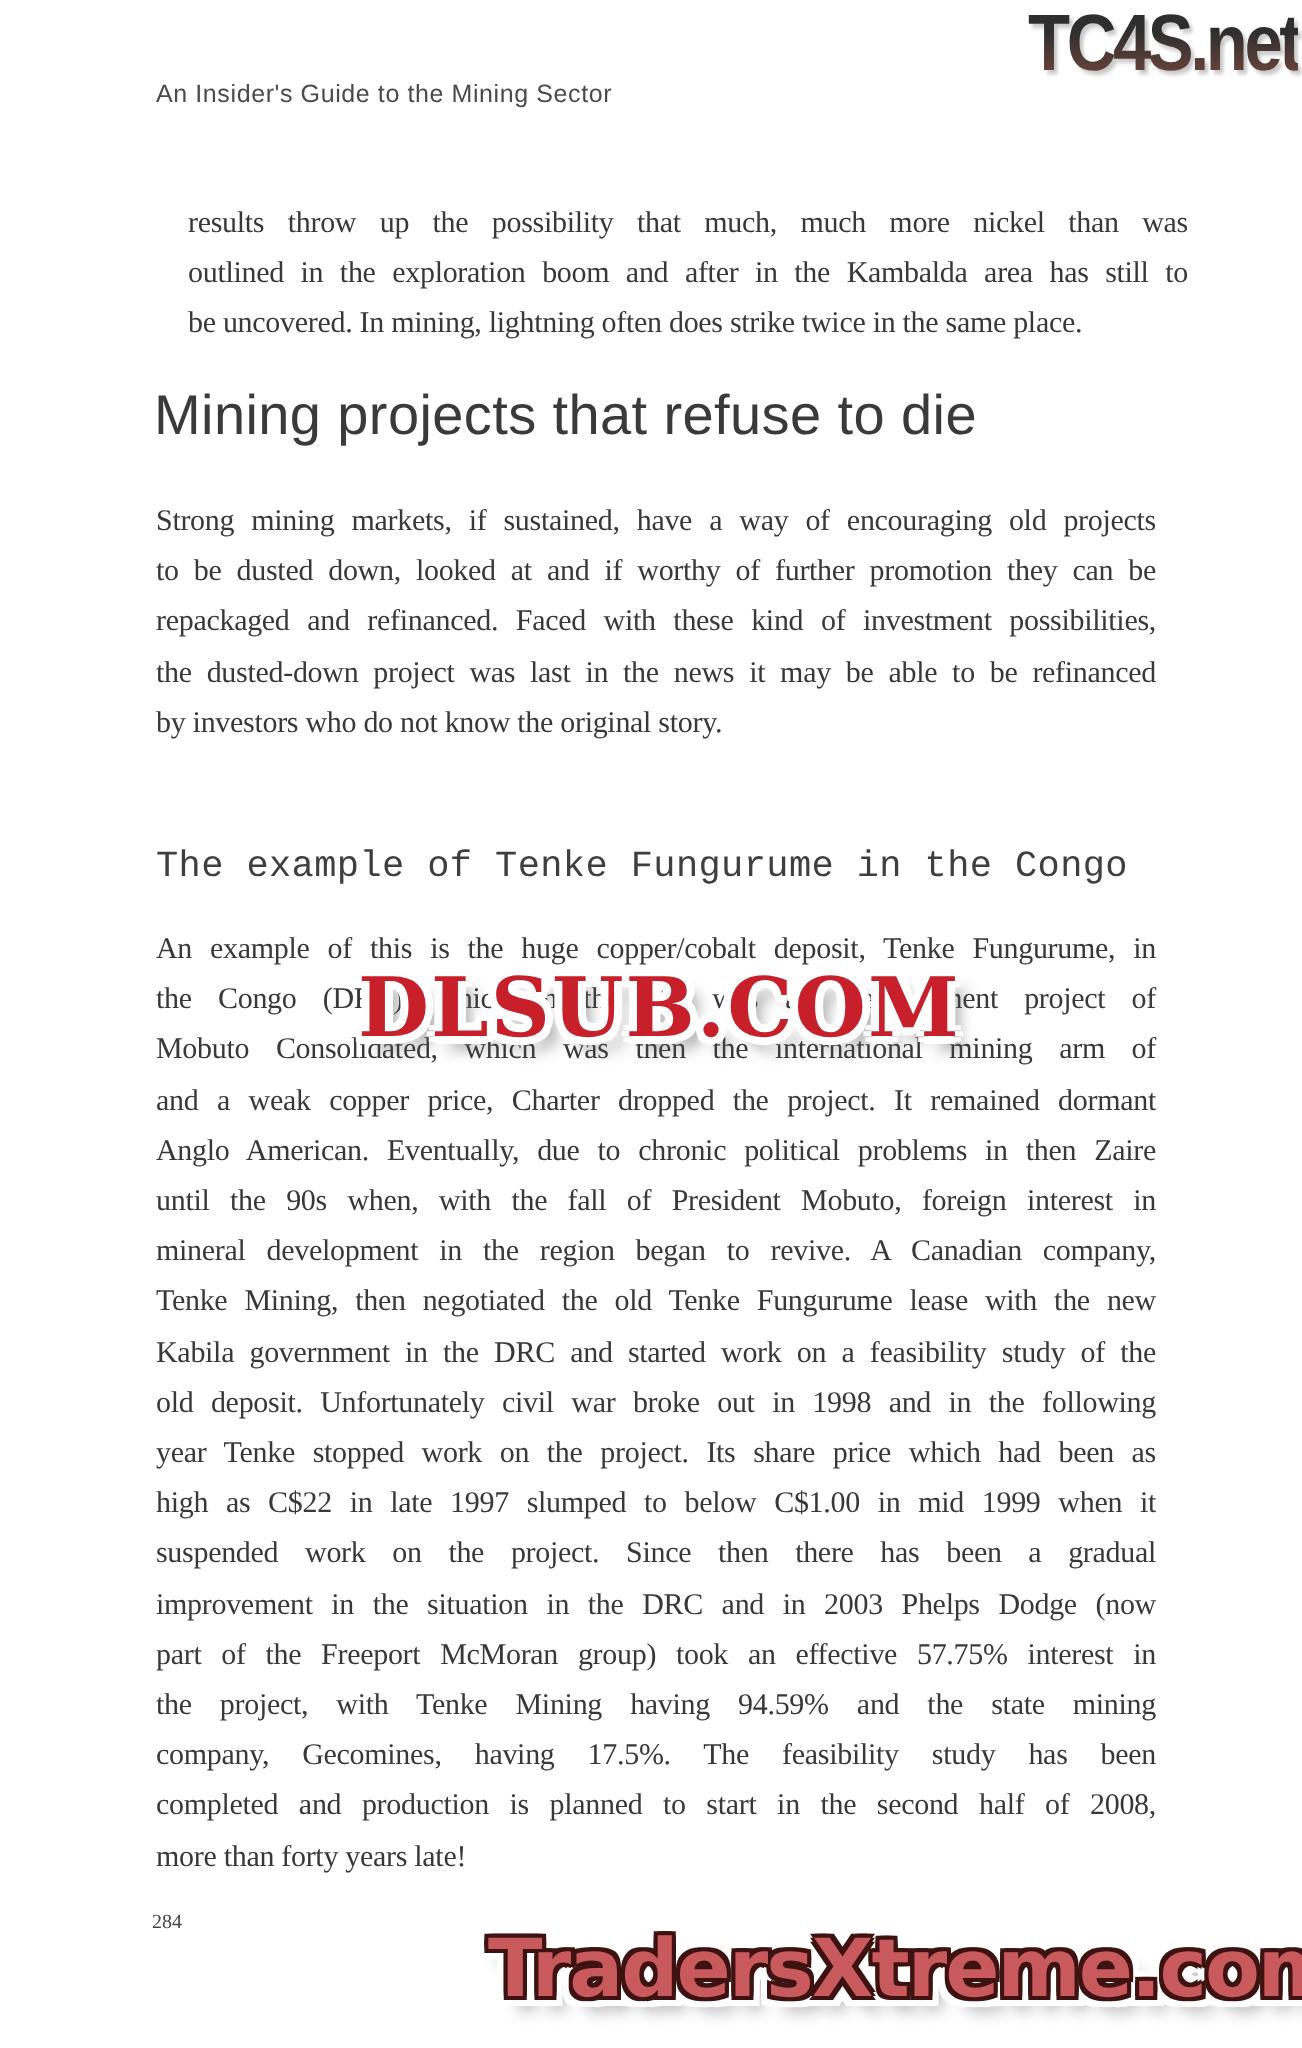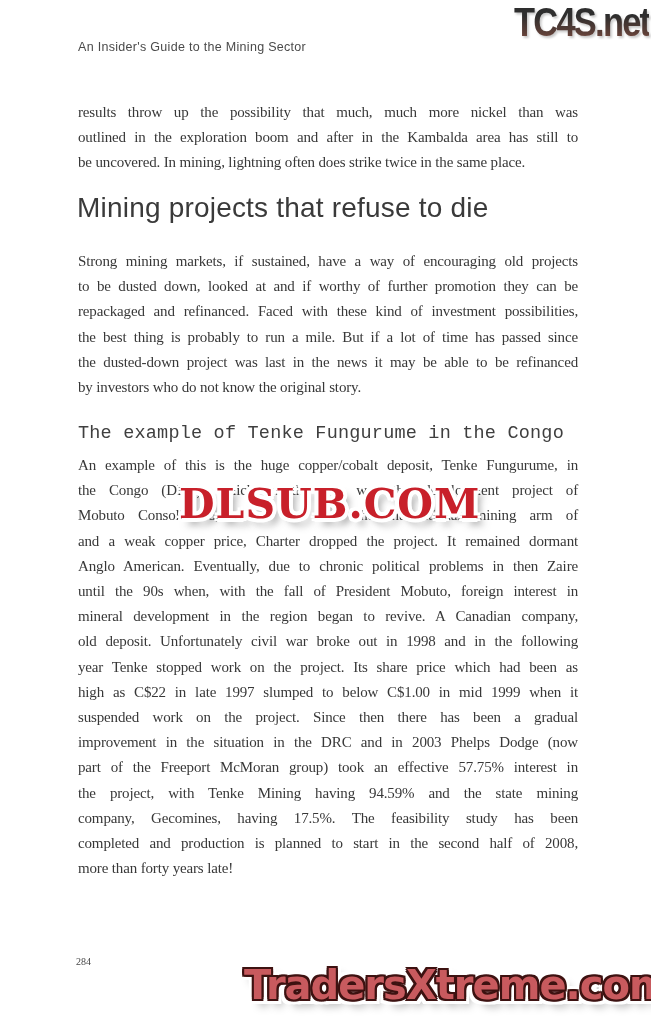--- a/index.html
+++ b/index.html
@@ -36,23 +36,23 @@
     left:77px;top:192px;width:520px;
     font-family:"Liberation Sans", sans-serif;
     font-weight:400;font-size:28px;color:#3a3a3a;letter-spacing:.2px;
   }
   .sub-heading{
     left:78px;top:423px;width:520px;
     font-family:Liberation Mono, monospace;
     font-weight:400;font-size:18.5px;color:#3f3f3f;letter-spacing:.2px;
   }
 
-  .para-1{left:78px;top:100px;}
+  .para-1{left:94px;top:100px;}
   .para-2{left:78px;top:249px;}
-  .para-3{left:78px;top:453px;}
+  .para-3{left:78px;top:463px;}
 
   
   .wm-dlsub{
     left:179px;top:480px;z-index:5;
     font-family:"DejaVu Serif", serif;
     font-weight:bold;font-size:41px;letter-spacing:1px;
     color:var(--dlsub_red,#c8202a);
     text-shadow:
       -3px -3px 0 #fff, 3px -3px 0 #fff, -3px 3px 0 #fff, 3px 3px 0 #fff,
       -4px 0 0 #fff, 4px 0 0 #fff, 0 -4px 0 #fff, 0 4px 0 #fff,
@@ -89,35 +89,36 @@
     <div class="tline">outlined in the exploration boom and after in the Kambalda area has still to</div>
     <div class="tline tline-last">be uncovered. In mining, lightning often does strike twice in the same place.</div>
   </div>
 
 <div class="abs section-heading">Mining projects that refuse to die</div>
 
 <div class="abs copy para-2">
     <div class="tline">Strong mining markets, if sustained, have a way of encouraging old projects</div>
     <div class="tline">to be dusted down, looked at and if worthy of further promotion they can be</div>
     <div class="tline">repackaged and refinanced. Faced with these kind of investment possibilities,</div>
-    <div class="tline">the best thing is probably to run a mile. But if a lot of time has passed since</div>
     <div class="tline">the dusted-down project was last in the news it may be able to be refinanced</div>
     <div class="tline tline-last">by investors who do not know the original story.</div>
   </div>
 
 <div class="abs sub-heading">The example of Tenke Fungurume in the Congo</div>
 
 <div class="abs copy para-3">
     <div class="tline">An example of this is the huge copper/cobalt deposit, Tenke Fungurume, in</div>
     <div class="tline">the Congo (DRC), which in the 70s was the development project of</div>
     <div class="tline">Mobuto Consolidated, which was then the international mining arm of</div>
     <div class="tline">and a weak copper price, Charter dropped the project. It remained dormant</div>
     <div class="tline">Anglo American. Eventually, due to chronic political problems in then Zaire</div>
     <div class="tline">until the 90s when, with the fall of President Mobuto, foreign interest in</div>
     <div class="tline">mineral development in the region began to revive. A Canadian company,</div>
+    <div class="tline">Tenke Mining, then negotiated the old Tenke Fungurume lease with the new</div>
+    <div class="tline">Kabila government in the DRC and started work on a feasibility study of the</div>
     <div class="tline">old deposit. Unfortunately civil war broke out in 1998 and in the following</div>
     <div class="tline">year Tenke stopped work on the project. Its share price which had been as</div>
     <div class="tline">high as C$22 in late 1997 slumped to below C$1.00 in mid 1999 when it</div>
     <div class="tline">suspended work on the project. Since then there has been a gradual</div>
     <div class="tline">improvement in the situation in the DRC and in 2003 Phelps Dodge (now</div>
     <div class="tline">part of the Freeport McMoran group) took an effective 57.75% interest in</div>
     <div class="tline">the project, with Tenke Mining having 94.59% and the state mining</div>
     <div class="tline">company, Gecomines, having 17.5%. The feasibility study has been</div>
     <div class="tline">completed and production is planned to start in the second half of 2008,</div>
     <div class="tline tline-last">more than forty years late!</div>

